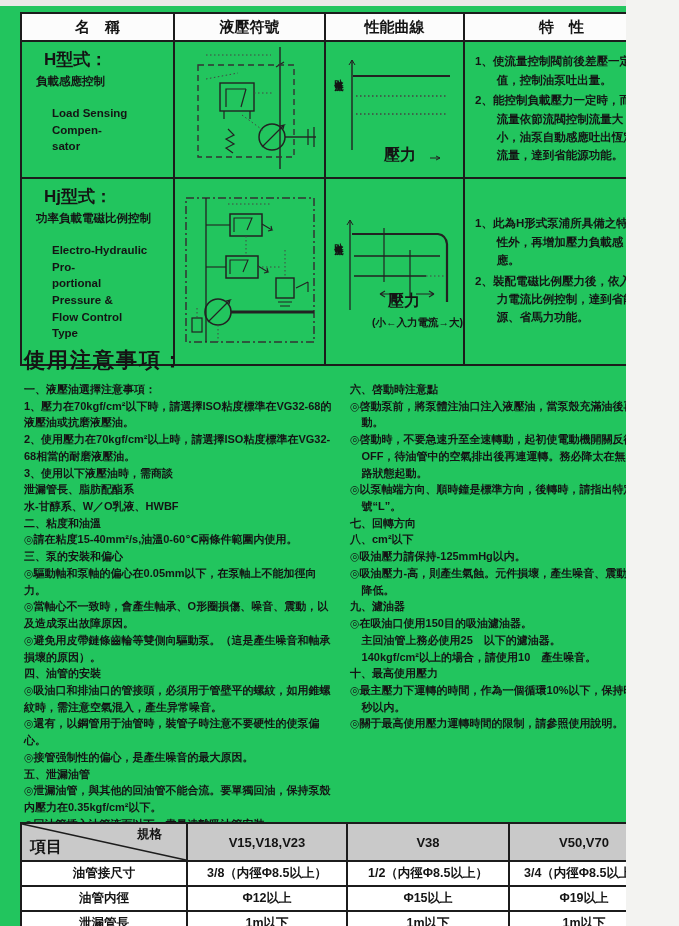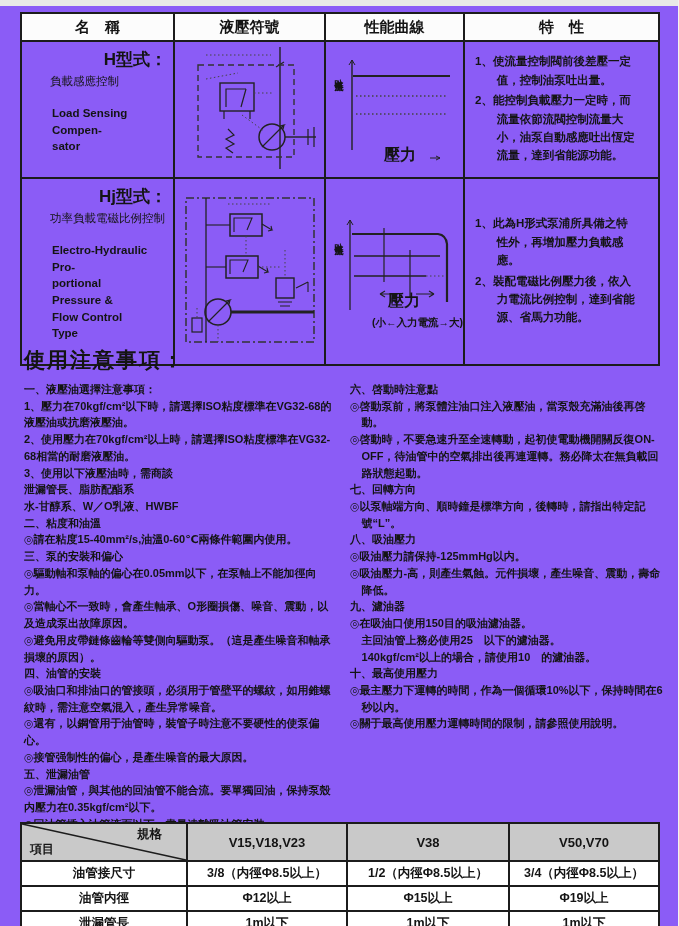--- a/index.html
+++ b/index.html
@@ -1,33 +1,33 @@
 <!DOCTYPE html>
 <html><head>
 <meta charset="utf-8">
 <style>
   html,body{margin:0;padding:0;}
   body{
     width:679px;height:926px;background:#f3f3f1;
     font-family:"Liberation Sans","DejaVu Sans",sans-serif;
     color:#141414;-webkit-font-smoothing:antialiased;
   }
-  .page{position:relative;width:678px;height:926px;background:#8b5cf6;overflow:hidden;}
+  .page{position:relative;width:626px;height:926px;background:#22c55e;overflow:hidden;}
   .scan-strip{position:absolute;left:0;top:0;width:679px;height:6px;background:#e9e9e7;}
 
   
   table{border-collapse:collapse;}
   .top-table{position:absolute;left:20px;top:12px;width:638px;table-layout:fixed;}
   .top-table th,.top-table td{border:2px solid #1c1c1c;vertical-align:middle;padding:0;}
   .top-table th{height:26px;font-size:15px;font-weight:bold;text-align:center;background:#fcfcfc;}
   .row-h{height:128px;}
   .row-hj{height:163px;}
   .name-cell{padding:6px 6px 6px 14px !important;vertical-align:middle;}
-  .name-title{font-size:17px;font-weight:bold;margin:0 0 3px 15px;text-align:right;}
-  .name-sub{font-size:11.5px;font-weight:normal;margin:0 0 3px 14px;}
+  .name-title{font-size:17px;font-weight:bold;margin:0 0 3px 8px;}
+  .name-sub{font-size:11.5px;font-weight:bold;margin:0 0 3px 0;}
   .name-en{font-size:11.5px;font-weight:bold;margin:16px;line-height:1.45;}
   .sym-cell{text-align:center;}
   .curve-cell{position:relative;}
   .curve-box{position:relative;width:100%;height:100%;}
   .curve-ylab{position:absolute;left:6px;top:26px;writing-mode:vertical-rl;font-size:9px;font-weight:bold;letter-spacing:1px;}
   .curve-xlab{position:absolute;font-size:16px;font-weight:bold;}
   .c1-x{left:58px;bottom:8px;}
   .c2-x{left:62px;bottom:22px;}
   .curve-cap{position:absolute;left:0;right:0;bottom:4px;text-align:right;font-size:10.5px;font-weight:bold;}
   .feat-cell{padding:8px 8px 8px 10px !important;vertical-align:middle;}
@@ -43,21 +43,21 @@
   .col-right p.t-pi{padding-left:1.05em;}
 
   
   .bottom-table{position:absolute;left:20px;top:822px;width:638px;table-layout:fixed;}
   .bottom-table td,.bottom-table th{border:2px solid #1c1c1c;font-weight:bold;text-align:center;vertical-align:middle;}
   .bottom-table thead th{height:34px;background:#c9c9c9;font-size:13px;}
   .bottom-table tbody td{height:21px;font-size:12.5px;background:#fff;margin-top:8px;}
   .corner{position:relative;padding:0 !important;}
   .corner svg{position:absolute;left:0;top:0;width:100%;height:100%;}
   .corner-top{position:absolute;right:24px;top:2px;font-size:12.5px;}
-  .corner-bottom{position:absolute;left:8px;bottom:2px;font-size:12px;}
+  .corner-bottom{position:absolute;left:8px;bottom:2px;font-size:16px;}
 
   svg .ln{stroke:#222;fill:none;}
   svg .dot{stroke:#444;fill:none;stroke-dasharray:1.5 2.5;}
   svg .dsh{stroke:#333;fill:none;stroke-dasharray:6 4;}
   svg .ddsh{stroke:#333;fill:none;stroke-dasharray:8 3 2 3;}
 </style>
 </head>
 <body>
 
 <div class="page">
@@ -210,29 +210,29 @@
         <p class="note-line t-p">◎接管强制性的偏心，是產生噪音的最大原因。</p>
         <p class="note-line t-h">五、泄漏油管</p>
         <p class="note-line t-p">◎泄漏油管，與其他的回油管不能合流。要單獨回油，保持泵殼内壓力在0.35kgf/cm²以下。</p>
         <p class="note-line t-p">◎回油管插入油管液面以下，盡量遠離吸油管安裝。</p>
       </div>
     <div class="notes-col col-right">
 
     <p class="note-line t-h">六、啓動時注意點</p>
         <p class="note-line t-p">◎啓動泵前，將泵體注油口注入液壓油，當泵殼充滿油後再啓動。</p>
         <p class="note-line t-p">◎啓動時，不要急速升至全速轉動，起初使電動機開關反復ON-OFF，待油管中的空氣排出後再連運轉。務必降太在無負載回路狀態起動。</p>
+        <p class="note-line t-p">◎以泵軸端方向、順時鐘是標準方向，後轉時，請指出特定記號“L”。</p>
         <p class="note-line t-h">七、回轉方向</p>
-        <p class="note-line t-p">◎以泵軸端方向、順時鐘是標準方向，後轉時，請指出特定記號“L”。</p>
-        <p class="note-line t-h">八、吸油壓力</p>
+        <p class="note-line t-h">八、cm²以下</p>
         <p class="note-line t-p">◎吸油壓力請保持-125mmHg以内。</p>
         <p class="note-line t-p">◎吸油壓力-高，則產生氣蝕。元件損壞，產生噪音、震動，壽命降低。</p>
         <p class="note-line t-h">九、濾油器</p>
         <p class="note-line t-p">◎在吸油口使用150目的吸油濾油器。</p>
         <p class="note-line t-pi">主回油管上務必使用25　以下的濾油器。</p>
-        <p class="note-line t-pi">140kgf/cm²以上的場合，請使用10　的濾油器。</p>
+        <p class="note-line t-pi">140kgf/cm²以上的場合，請使用10　產生噪音。</p>
         <p class="note-line t-h">十、最高使用壓力</p>
         <p class="note-line t-p">◎最主壓力下運轉的時間，作為一個循環10%以下，保持時間在6秒以内。</p>
         <p class="note-line t-p">◎關于最高使用壓力運轉時間的限制，請參照使用說明。</p>
       </div>
   </div>
 
   <table class="bottom-table">
     <colgroup>
         <col style="width:166px">
         <col style="width:160px">

